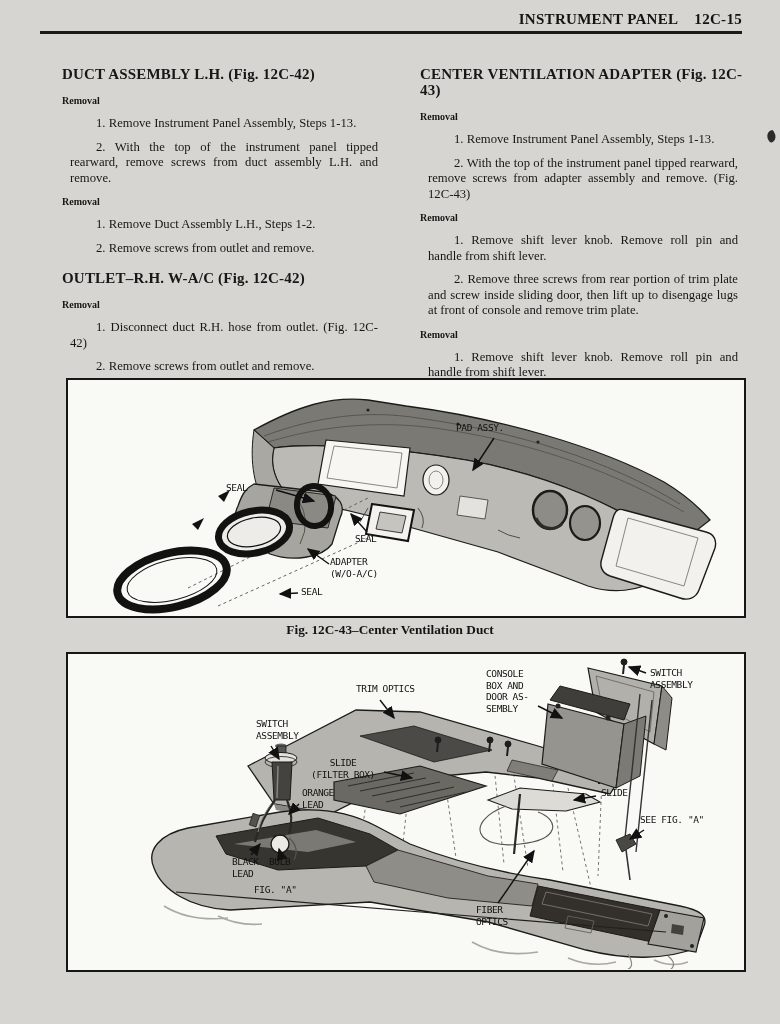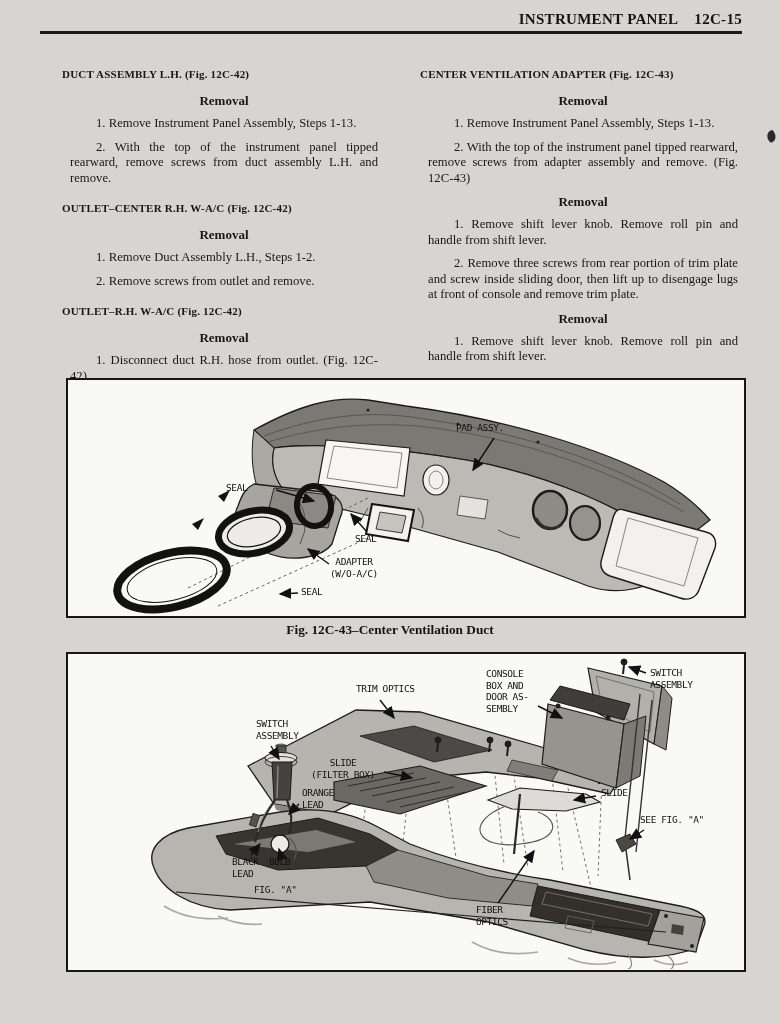--- a/index.html
+++ b/index.html
@@ -20,33 +20,33 @@
   
   .mark{
     position:absolute;left:767px;top:131px;width:9px;height:11px;background:#2b2b29;
     border-radius:65% 20% 70% 30%;transform:rotate(-32deg);
   }
   
   .col{position:absolute;top:58px;font-size:12.7px;line-height:15.5px;}
   .col-left{left:62px;width:324px;}
   .col-right{left:420px;width:326px;}
   .col h3{
-    font-size:11px;line-height:16px;margin:14px 0 11px 0;font-weight:bold;letter-spacing:0.2px;
+    font-size:15px;line-height:16px;margin:14px 0 11px 0;font-weight:bold;letter-spacing:0.2px;
   }
   .col h3.first{margin-top:8px;}
-  .col h4{font-size:13px;line-height:15px;margin:0 0 3px 0;font-weight:bold;text-align:center;}
+  .col h4{font-size:10px;line-height:15px;margin:0 0 3px 0;font-weight:bold;}
   .col p{
     margin:8px;text-indent:26px;text-align:justify;text-align-last:left;
   }
   
   .figure-box{
     position:absolute;left:66px;width:680px;background:#f9f9f6;
     border:2.5px solid #161614;box-sizing:border-box;
   }
-  .fig1{top:378px;height:240px;text-align:center;}
+  .fig1{top:378px;height:240px;}
   .fig2{top:652px;height:320px;}
   .figure-box svg{position:absolute;left:0;top:0;}
   .fig-label{
     position:absolute;font-family:"DejaVu Sans Mono",monospace;
     font-size:9.5px;line-height:11.5px;color:#121210;letter-spacing:-0.4px;
     white-space:pre-line;
   }
   .fig-label.center{text-align:center;}
   .caption{
     position:absolute;left:0;width:780px;text-align:center;
@@ -65,21 +65,20 @@
   </div>
   <div class="rule"></div>
   <div class="mark"></div>
 
   <div class="col col-left">
     <h3 class="first">DUCT ASSEMBLY L.H. (Fig. 12C-42)</h3>
     <h4>Removal</h4>
     <p>1. Remove Instrument Panel Assembly, Steps 1-13.</p>
     <p>2. With the top of the instrument panel tipped rearward, remove screws from duct assembly L.H. and remove.</p>
 
-    <h3>OUTLET–CENTER R.H. W-A/C (Fig. 12C-42)</h3>
     <h4>Removal</h4>
     <p>1. Remove Duct Assembly L.H., Steps 1-2.</p>
     <p>2. Remove screws from outlet and remove.</p>
 
     <h3>OUTLET–R.H. W-A/C (Fig. 12C-42)</h3>
     <h4>Removal</h4>
     <p>1. Disconnect duct R.H. hose from outlet. (Fig. 12C-42)</p>
     <p>2. Remove screws from outlet and remove.</p>
   </div>
 

